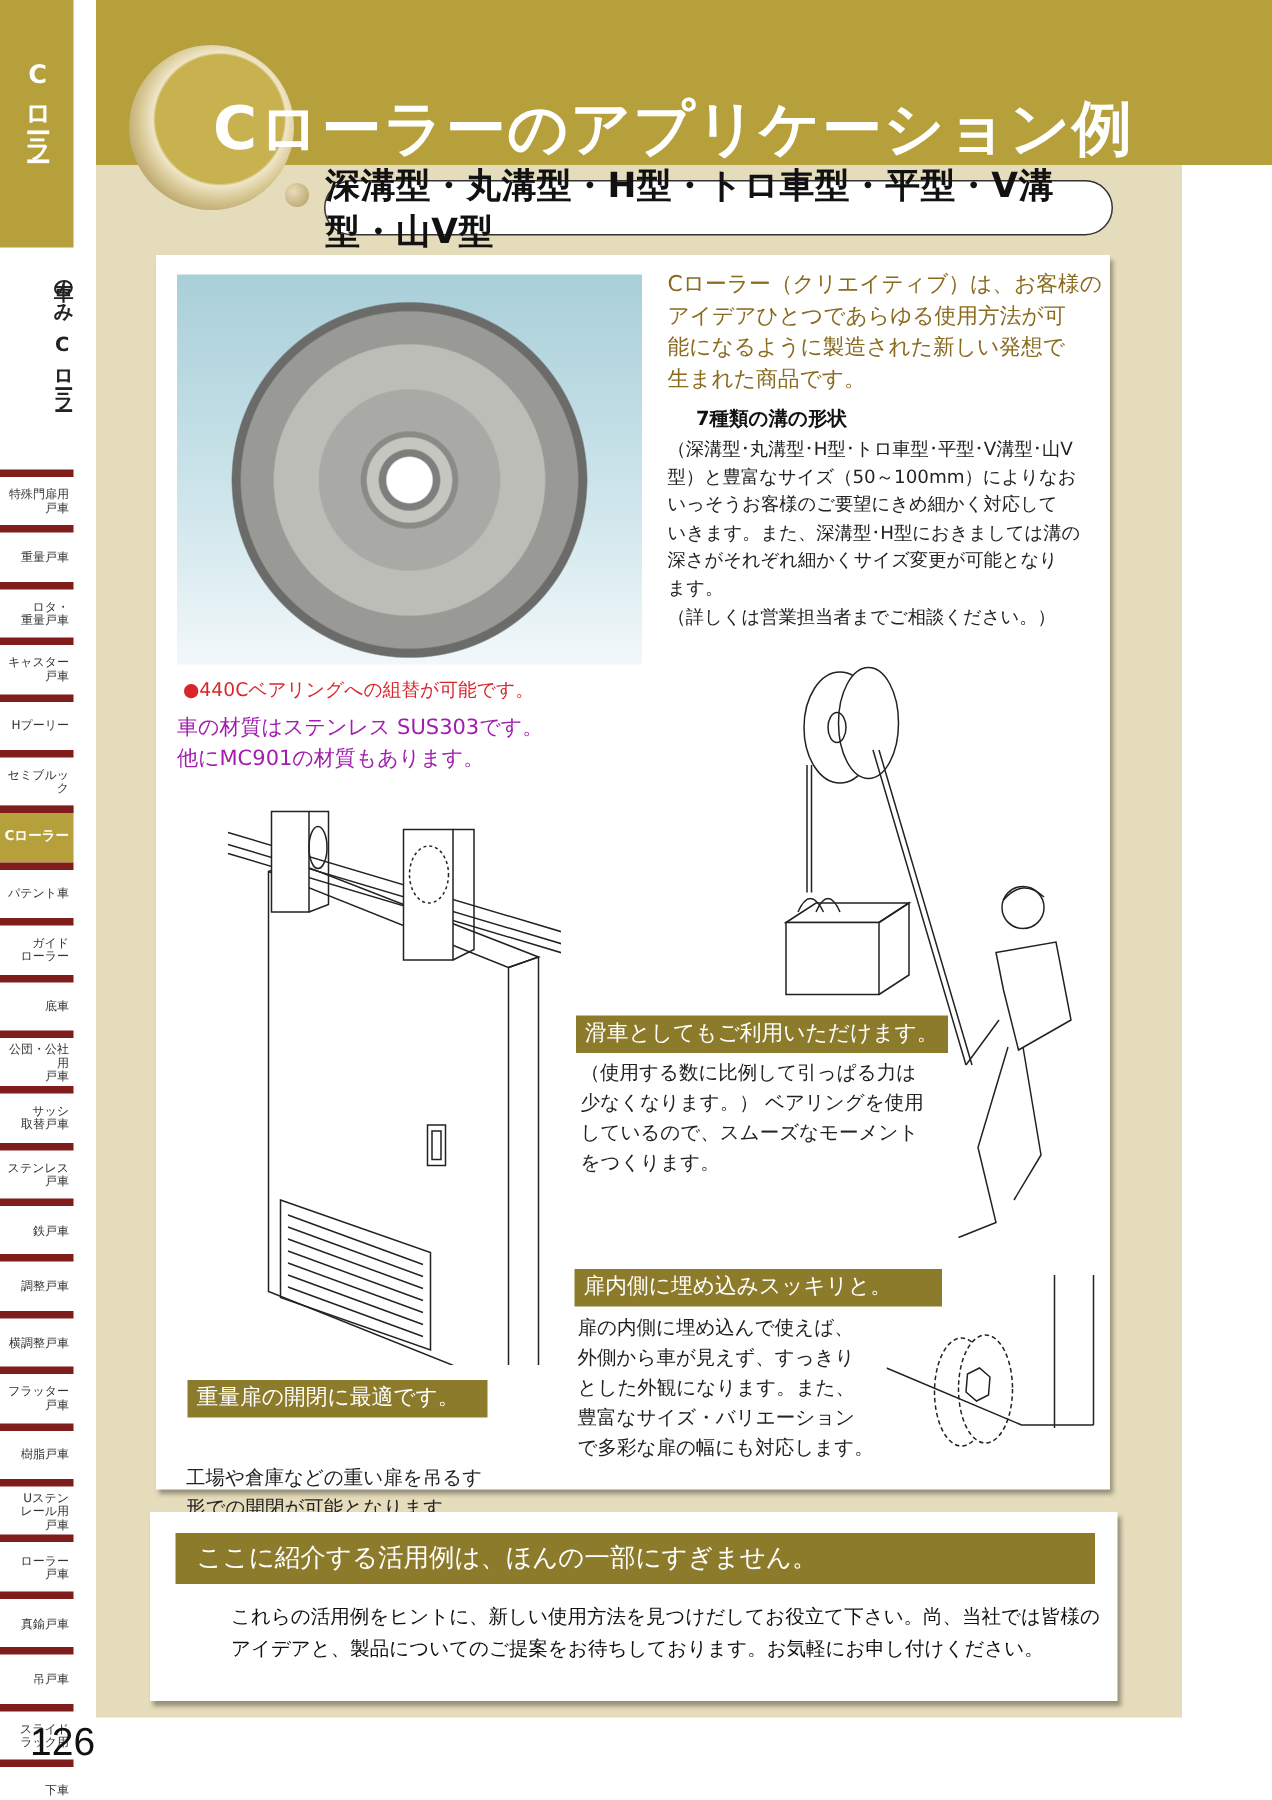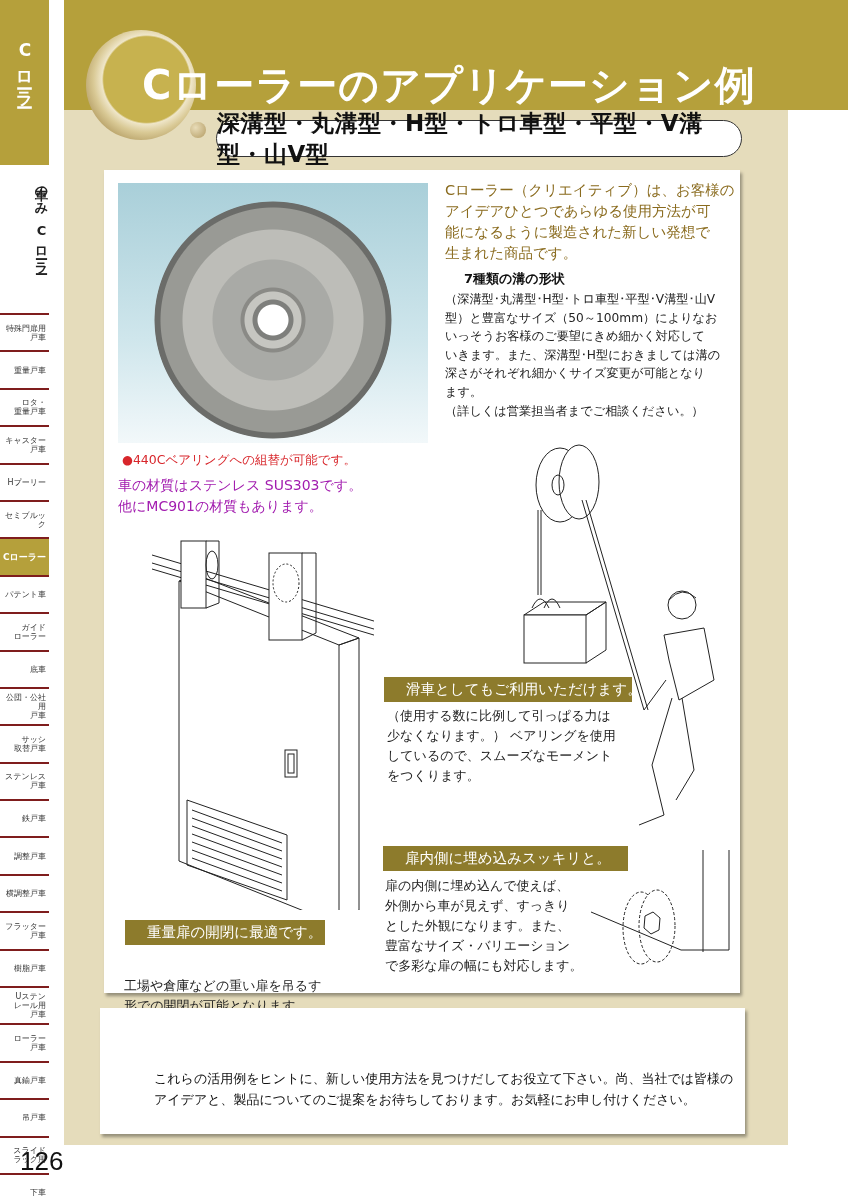--- a/index.html
+++ b/index.html
@@ -7,21 +7,21 @@
          font-family: "DejaVu Sans", "Liberation Sans", sans-serif; color: #222; }
 
   
   .side-tab { position: absolute; left: 0; top: 0; width: 49px; height: 165px; background: #b5a03b; }
   .side-tab-label { position: absolute; left: 0; top: 40px; width: 49px; color: #fff; font-weight: bold;
         font-size: 17px; line-height: 19px; text-align: center; writing-mode: vertical-rl; text-orientation: upright;
         display: flex; align-items: center; justify-content: flex-start; height: 110px; }
   .side-cat { position: absolute; left: 14px; top: 178px; width: 34px; height: 90px;
         font-size: 13px; font-weight: bold; line-height: 14px; writing-mode: vertical-rl; text-orientation: upright; color: #222; }
   .side-index { position: absolute; left: 0; top: 313px; width: 49px; }
-  .side-item { height: 37.4px; border-top: 2px solid #7f1d1d; display: flex; align-items: center; justify-content: flex-end;
+  .side-item { height: 37.4px; border-top: 5px solid #7f1d1d; display: flex; align-items: center; justify-content: flex-end;
         padding-right: 3px; font-size: 8px; line-height: 9px; text-align: right; color: #333; white-space: pre-line; }
   .side-item.active { background: #b5a03b; color: #fff; font-weight: bold; font-size: 9px; }
   .side-item:last-child { border-bottom: 1px solid #9a9a9a; }
   .page-num { position: absolute; left: 20px; top: 1146px; font-size: 26px; color: #111; font-family: "Liberation Sans", sans-serif; }
 
   
   .main-bg { position: absolute; left: 64px; top: 0; width: 724px; height: 1145px; background: #e5dcbb; }
   .header-band { position: absolute; left: 64px; top: 0; width: 784px; height: 110px; background: #b5a03b; }
   .header-band::after { content: ""; position: absolute; left: 0; bottom: 0; width: 100%; height: 0; }
   .header-ring { position: absolute; left: 86px; top: 30px; width: 110px; height: 110px; border-radius: 50%;
@@ -44,21 +44,21 @@
   .wheel { position: absolute; left: 36px; top: 18px; width: 238px; height: 238px; border-radius: 50%;
         background: radial-gradient(circle, #fff 0 15px, #7e7f7c 16px 20px, #c6c6c1 21px 28px, #8a8a86 29px 32px,
         #a9aaa6 33px 60px, #bdbdb8 61px 90px, #999a95 91px 112px, #6b6c69 113px 118px, transparent 119px); }
   .photo-note { position: absolute; left: 18px; top: 282px; font-size: 12.5px; color: #d8262b; }
   .material-text { position: absolute; left: 14px; top: 305px; font-size: 14px; line-height: 21px; color: #a21caf; white-space: pre-line; }
 
   .intro-lead { position: absolute; left: 341px; top: 10px; width: 290px; font-size: 14.5px; line-height: 21px; color: #8a6b1e; white-space: pre-line; }
   .groove-head { position: absolute; left: 360px; top: 100px; font-size: 13px; font-weight: bold; color: #111; }
   .groove-body { position: absolute; left: 341px; top: 120px; width: 290px; font-size: 12.2px; line-height: 18.6px; color: #222; white-space: pre-line; }
 
-  .label-box { position: absolute; background: #8d7b2c; color: #fff; font-size: 14.5px; padding: 3px 22px; height: 25px; line-height: 19px; white-space: nowrap; }
+  .label-box { position: absolute; background: #8d7b2c; color: #fff; font-size: 14.5px; padding: 3px 6px; height: 25px; line-height: 19px; white-space: nowrap; }
   .label-pulley { left: 280px; top: 507px; width: 248px; }
   .pulley-text { position: absolute; left: 283px; top: 536px; width: 240px; font-size: 13px; line-height: 20px; color: #222; white-space: pre-line; }
   .label-inset { left: 279px; top: 676px; width: 245px; }
   .inset-text { position: absolute; left: 281px; top: 706px; font-size: 13px; line-height: 20px; color: #222; white-space: pre-line; }
   .label-door { left: 21px; top: 739px; width: 200px; margin-top: 11px; }
   .door-text { position: absolute; left: 20px; top: 770px; font-size: 13px; line-height: 20px; color: #222; white-space: pre-line; margin-top: 36px; }
 
   .illus-door { position: absolute; left: 0; top: 355px; width: 270px; height: 385px; }
   .illus-pulley { position: absolute; left: 400px; top: 270px; width: 220px; height: 400px; }
   .illus-inset { position: absolute; left: 487px; top: 680px; width: 150px; height: 140px; }
@@ -196,15 +196,16 @@
 とした外観になります。また、
 豊富なサイズ・バリエーション
 で多彩な扉の幅にも対応します。</div>
 
   <div class="label-box label-door">重量扉の開閉に最適です。</div>
   <div class="door-text">工場や倉庫などの重い扉を吊るす
 形での開閉が可能となります。</div>
 </div>
 
 <div class="card card-bottom">
+  <div class="bottom-head">ここに紹介する活用例は、ほんの一部にすぎません。</div>
   <div class="bottom-body">これらの活用例をヒントに、新しい使用方法を見つけだしてお役立て下さい。尚、当社では皆様の
 アイデアと、製品についてのご提案をお待ちしております。お気軽にお申し付けください。</div>
 </div>
 
 </body></html>

